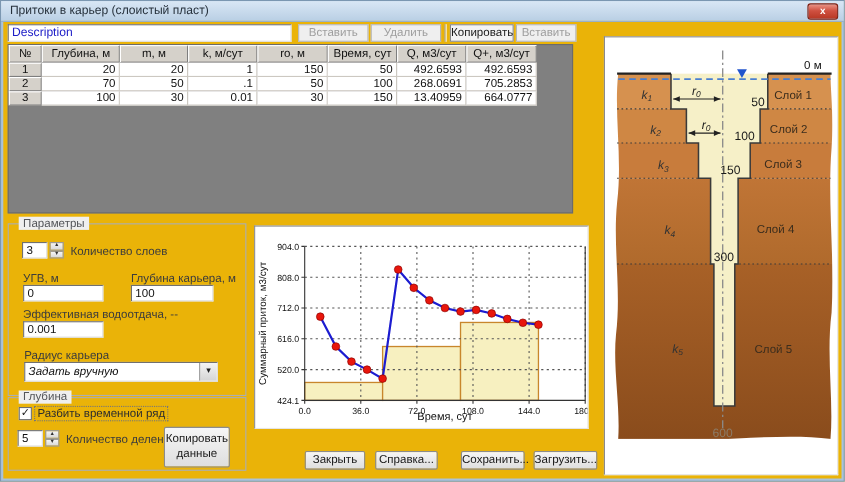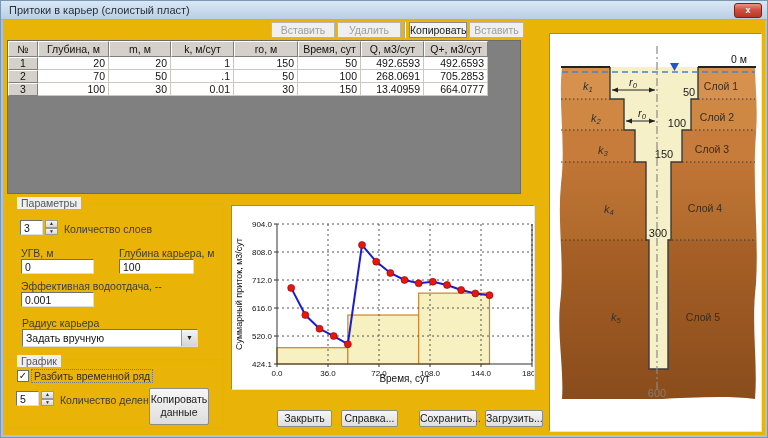--- a/index.html
+++ b/index.html
@@ -39,21 +39,21 @@
   .gb-label{position:absolute;top:-7px;left:9px;background:#efefef;padding:0 4px;
     font-size:10.5px;color:#54565a;}
   .lbl{position:absolute;font-size:10.5px;color:#3c3c3c;white-space:nowrap;}
   .txt{position:absolute;background:#fff;border:1px solid;border-color:#707070 #dcdcdc #dcdcdc #707070;
     font-size:10.5px;color:#111;padding:0 0 0 3px;font-family:"Liberation Sans",sans-serif;}
   .spin{position:absolute;width:13px;height:15px;display:flex;flex-direction:column;}
   .spin span{flex:1;background:linear-gradient(#f5f5f5,#d8d8d8);border:1px solid #9a9a9a;
     font-size:5px;line-height:5px;text-align:center;color:#333;cursor:pointer;}
   .combo{position:absolute;background:#fff;border:1px solid;border-color:#707070 #dcdcdc #dcdcdc #707070;
     display:flex;cursor:pointer;}
-  .combo-text{flex:1;font-size:10.5px;padding:2px 0 12px 3px;color:#111;white-space:nowrap;overflow:hidden;}
+  .combo-text{flex:1;font-size:10.5px;padding:2px 0 12px 3px;color:#111;white-space:nowrap;overflow:hidden;font-style:italic;}
   .combo-btn{width:16px;background:linear-gradient(#f4f4f4,#d5d5d5);border-left:1px solid #9a9a9a;
     text-align:center;font-size:7px;line-height:15px;color:#222;}
   .chk{position:absolute;width:12px;height:12px;background:#fff;border:1px solid #6d6d6d;
     font-size:10px;line-height:10px;text-align:center;color:#1a1a1a;cursor:pointer;}
   .chk-label{position:absolute;font-size:10.5px;color:#2e2e2e;outline:1px dotted #777;
     padding:0 2px;white-space:nowrap;cursor:pointer;}
   .push-btn{position:absolute;background:linear-gradient(#f6f6f6,#dedede);border:1px solid #8c8c8c;
     border-radius:2px;font-size:10.5px;color:#1a1a1a;text-align:center;cursor:pointer;
     font-family:"Liberation Sans",sans-serif;}
   .copy-data{line-height:13px;padding-top:4px;}
@@ -65,20 +65,21 @@
 </style>
 </head>
 <body>
 
 <div class="window">
   <div class="titlebar">
     <span class="title-text">Притоки в карьер (слоистый пласт)</span>
     <div class="close-btn">x</div>
   </div>
 
+  <input class="desc-input" value="Description" style="">
 
   <div class="tb-btn disabled" style="left:271px;width:64px;">Вставить слой</div>
   <div class="tb-btn disabled" style="left:337px;width:64px;">Удалить слой</div>
   <div class="tb-sep"></div>
   <div class="tb-btn primary" style="left:409px;width:58px;">Копировать</div>
   <div class="tb-btn disabled" style="left:469px;width:55px;">Вставить</div>
 
   <div class="grid" id="grid">
       <div class="g-row">
         <div class="gh-cell" style="width: 30px;">№</div>
@@ -141,21 +142,21 @@
   <span class="lbl" style="left:21px;top:280px;">Эффективная водоотдача, --</span>
   <input class="txt" style="left: 21px; top: 292px; width: 73px; height: 15px;" value="0.001">
 
   <span class="lbl" style="left:22px;top:317px;">Радиус карьера</span>
   <div class="combo" style="left:22px;top:329px;width:176px;height:18px;">
     <div class="combo-text">Задать вручную</div>
     <div class="combo-btn">▼</div>
   </div>
 
   <div class="groupbox" style="left:7px;top:361px;width:217px;height:67px;">
-    <span class="gb-label">График</span>
+    <span class="gb-label">Глубина</span>
   </div>
   <div class="chk" style="left:17px;top:370px;">✓</div>
   <span class="chk-label" style="left:32px;top:370px;">Разбить временной ряд</span>
   <input class="txt" style="left: 16px; top: 391px; width: 23px; height: 15px;" value="5">
   <div class="spin" style="left:41px;top:391px;">
     <span>▲</span>
       <span>▼</span>
   </div>
   <span class="lbl" style="left:60px;top:394px;">Количество делений</span>
   <div class="push-btn copy-data" style="left:149px;top:388px;width:60px;height:37px;">Копировать данные</div>

